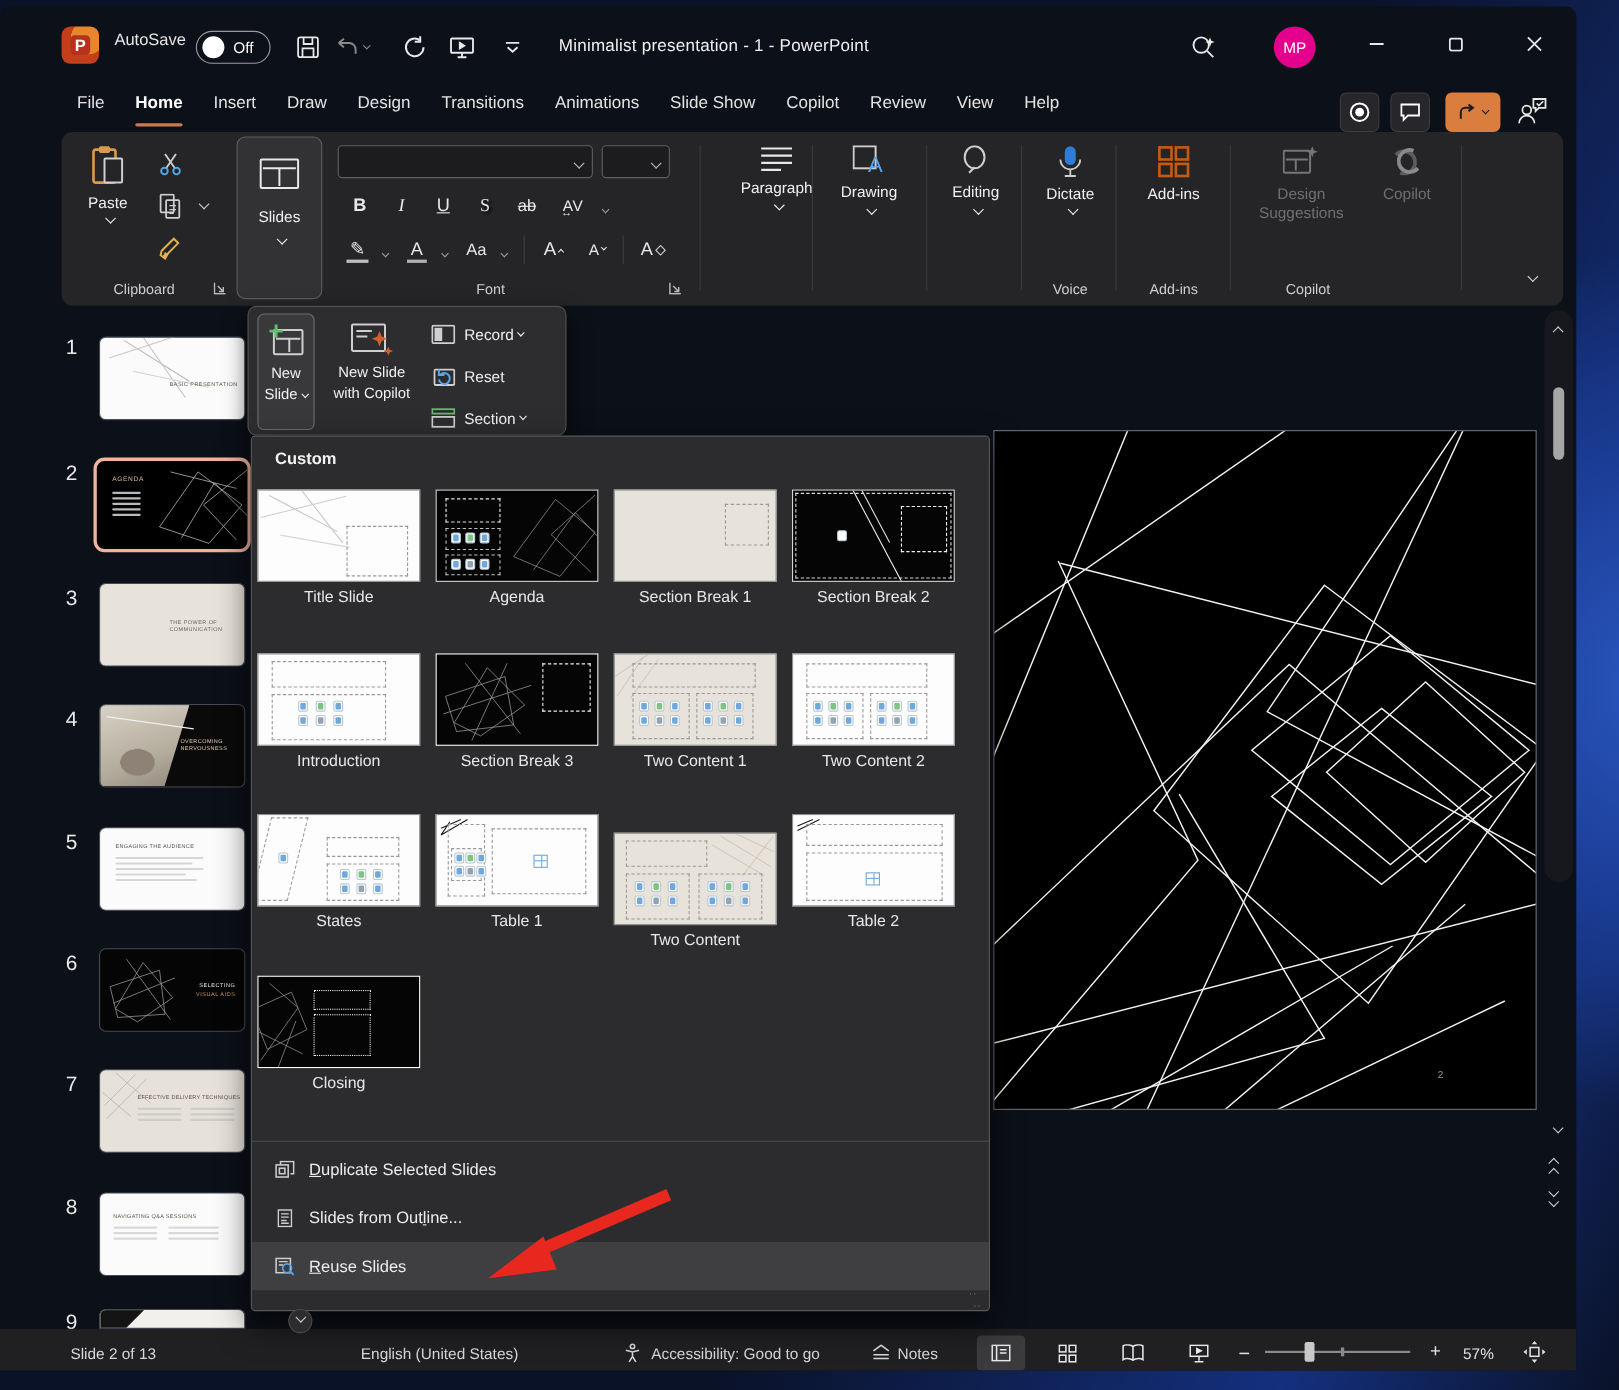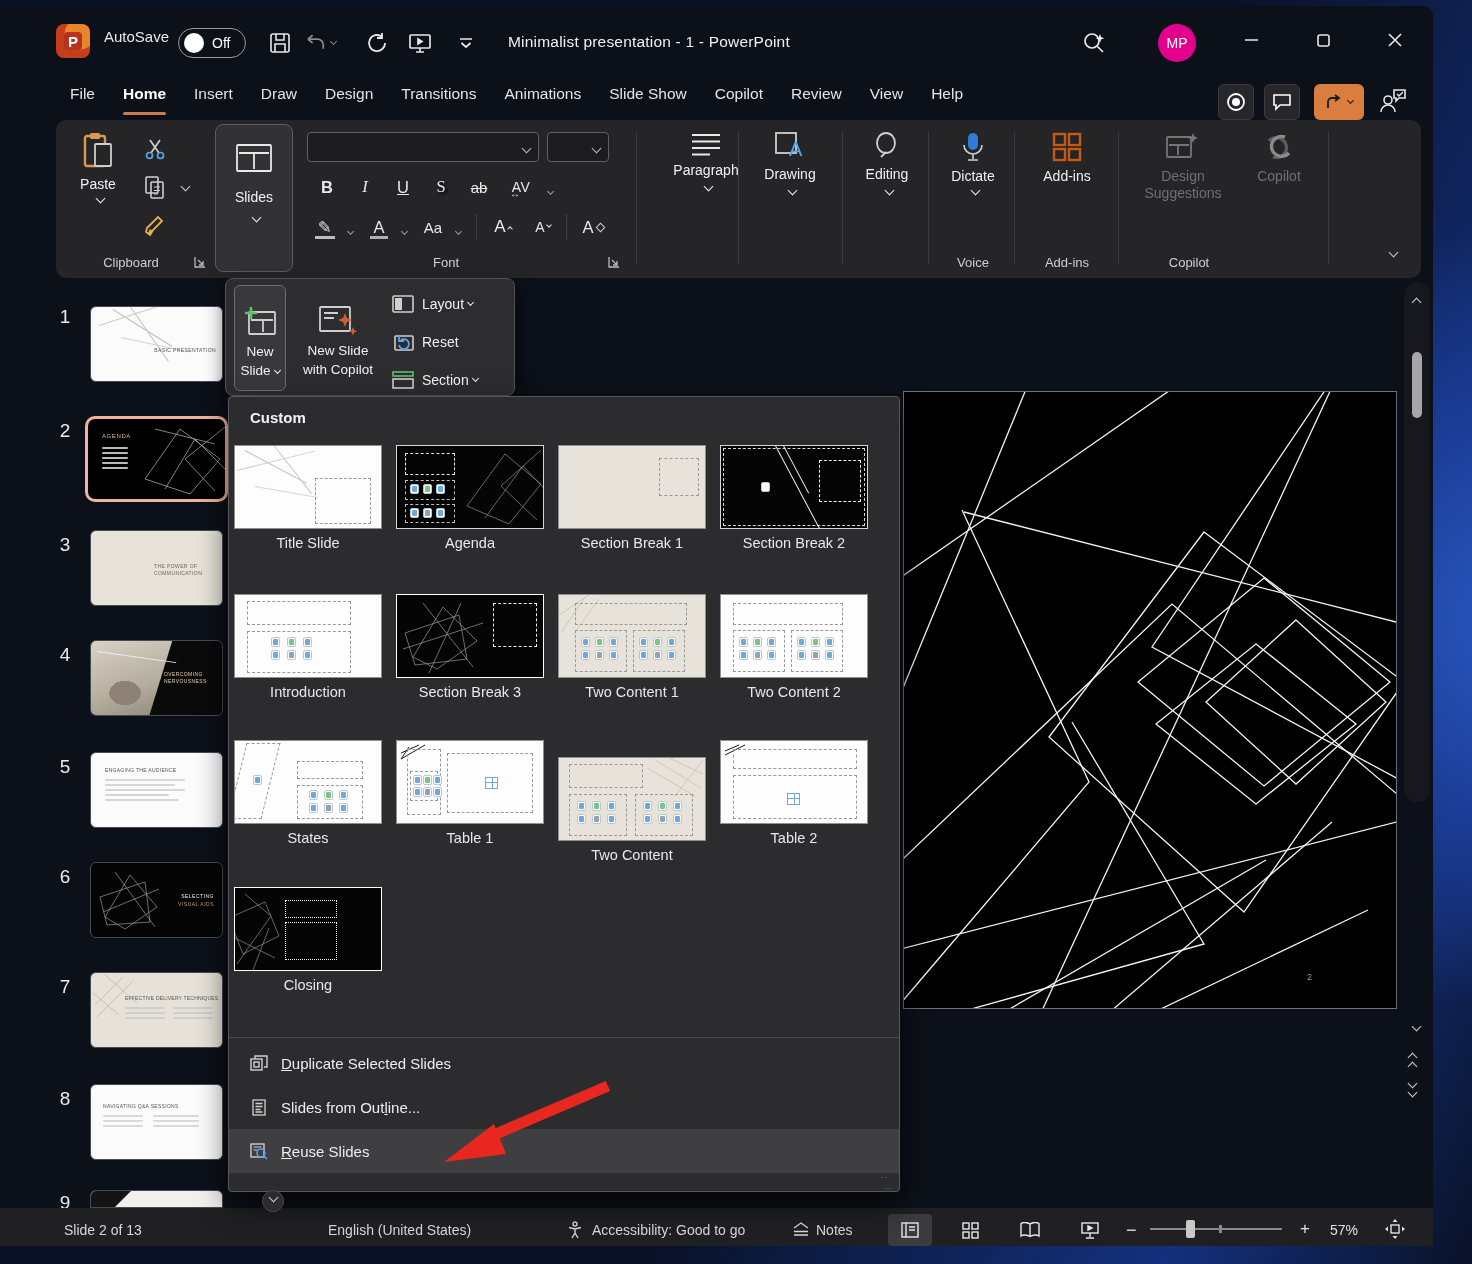--- a/index.html
+++ b/index.html
@@ -62,21 +62,21 @@
   .fbtn { position:absolute; width:34px; height:30px; display:flex; align-items:center; justify-content:center; font-size:16.5px; color:#e8e8e8; }
   .disabled { color:#707070 !important; }
   
   .snum { position:absolute; left:52px; font-size:19px; color:#eaeaea; width:26px; text-align:center; }
   .sthumb { position:absolute; left:90px; width:133px; height:76px; border-radius:6px; overflow:hidden; border:1px solid #454a55; }
   .sel-wrap { position:absolute; left:85px; width:143px; height:86px; border:3px solid #f0b39c; border-radius:10px; overflow:hidden; background:#000; }
   .thumb-line { position:absolute; height:1px; transform-origin:0 0; }
   .tinybars div { height:2px; background:#b9b9b9; margin-bottom:3px; border-radius:1px; }
   
   .dropdown { position:absolute; left:225px; top:272px; width:290px; height:118px; background:#2d2d2f; border:1px solid #525255; border-radius:8px; box-shadow:0 8px 20px rgba(0,0,0,.6); z-index:50; }
-  .dd-big { position:absolute; top:6px; height:106px; border-radius:6px; display:flex; flex-direction:column; align-items:center; font-size:13.5px; color:#f0f0f0; padding-top:20px; line-height:19px; }
+  .dd-big { position:absolute; top:6px; height:106px; border-radius:6px; display:flex; flex-direction:column; align-items:center; font-size:13.5px; color:#f0f0f0; padding-top:8px; line-height:19px; }
   .dd-row { position:absolute; left:166px; width:116px; height:30px; display:flex; align-items:center; font-size:14px; color:#f0f0f0; }
   .flyout { position:absolute; left:228px; top:390px; width:672px; height:796px; background:#2c2c2e; border:1px solid #58585b; border-radius:4px; box-shadow:0 12px 30px rgba(0,0,0,.65); z-index:60; }
   .fly-h { position:absolute; left:21px; top:12px; font-size:15px; font-weight:bold; color:#f2f2f2; }
   .card { position:absolute; width:148px; }
   .card .th { width:148px; height:84px; position:relative; overflow:hidden; }
   .card .lb { margin-top:6px; text-align:center; font-size:14.5px; color:#e8e8e8; }
   .th.light { background:#fdfdfd; border:1px solid #8f8f8f; }
   .th.beige { background:#e7e3da; border:1px solid #8f8f8f; }
   .th.dark  { background:#050505; border:1px solid #d6d6d6; }
   .cm-item { position:absolute; left:0; width:670px; height:44px; display:flex; align-items:center; font-size:15px; color:#ededed; }
@@ -576,21 +576,21 @@
       <div style="margin-top:4px;">New Slide</div>
       <div>with Copilot</div>
     </div>
     <div class="dd-row" style="top:10px;">
       <svg width="22" height="18" viewBox="0 0 22 18" style="margin-right:8px;">
           <g fill="none" stroke="#cfcfcf" stroke-width="1.6">
             <rect x="1" y="1" width="20" height="16" rx="1"></rect>
             <rect x="3" y="3" width="7" height="12" fill="#cfcfcf" stroke="none"></rect>
           </g>
         </svg>
-      <span>Layout</span>
+      <span>Record</span>
         <span class="chev" style="width:5px;height:5px;"></span>
     </div>
     <div class="dd-row" style="top:48px;">
       <svg width="22" height="18" viewBox="0 0 22 18" style="margin-right:8px;">
           <rect x="3" y="3" width="18" height="14" rx="1" fill="none" stroke="#cfcfcf" stroke-width="1.6"></rect>
           <path d="M8 8 a5 5 0 1 1 -1 4 M7 3 v5 h5" fill="none" stroke="#58a6e8" stroke-width="1.8"></path>
         </svg>
       <span>Reset</span>
     </div>
     <div class="dd-row" style="top:86px;">

